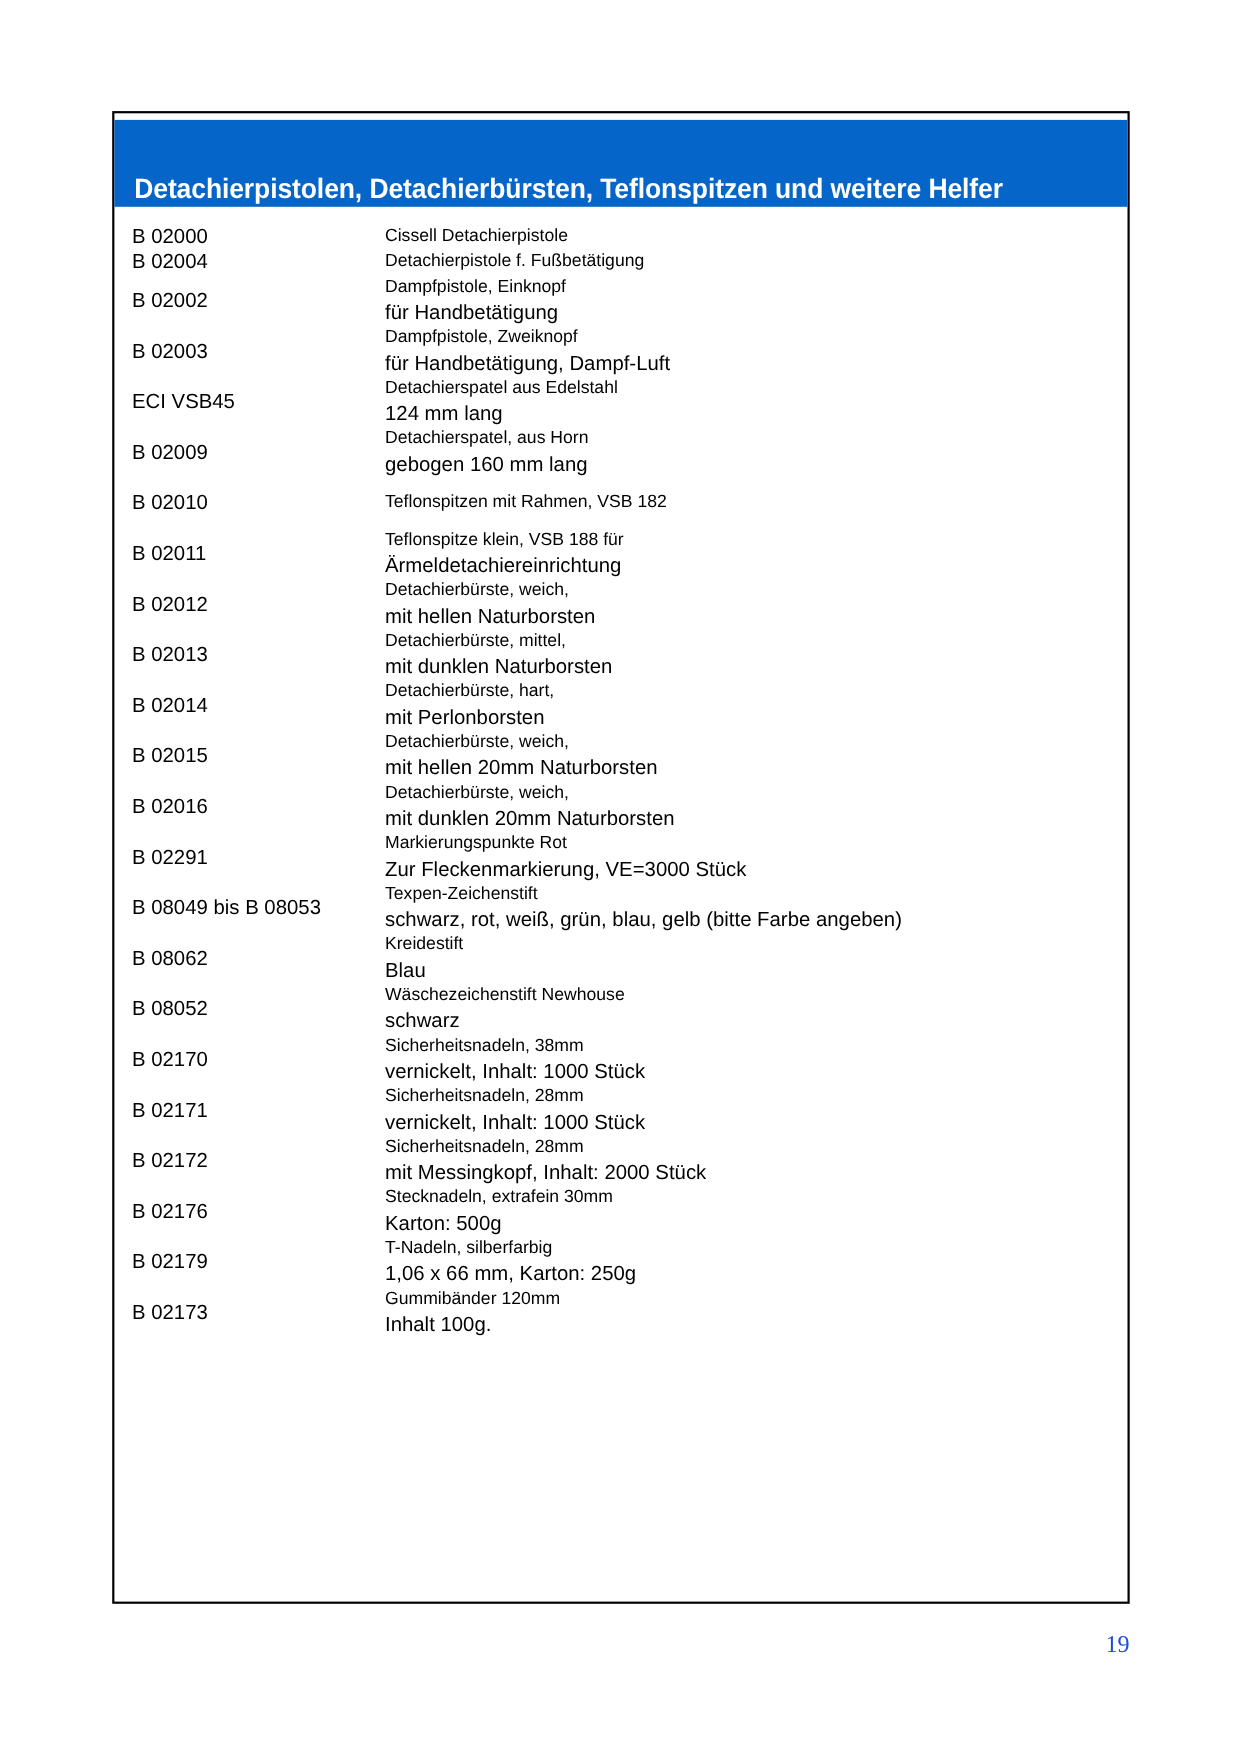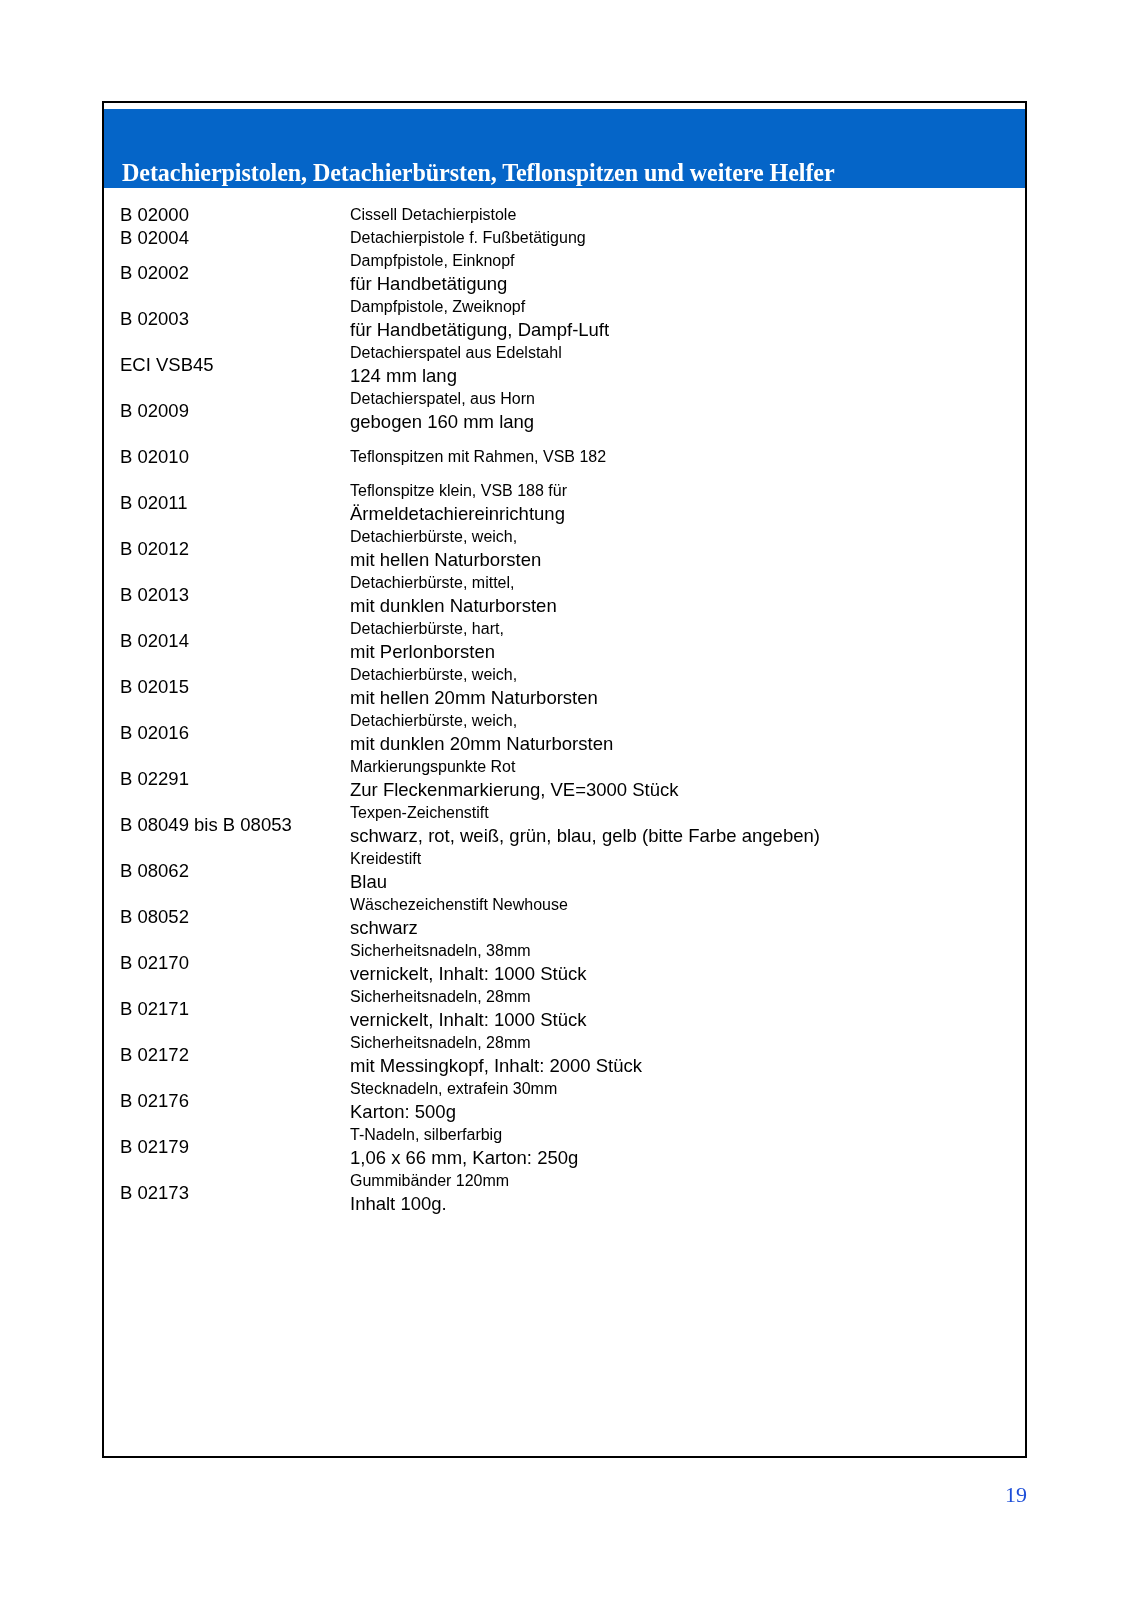--- a/index.html
+++ b/index.html
@@ -31,21 +31,20 @@
 
   
   #banner {
     position: absolute;
     left: 0;
     top: 6px;
     width: 921px;
     height: 79px;
     background: #0565c8;
     box-sizing: border-box;
-    font-family: Liberation Serif, serif;
   }
   #banner-title {
     position: absolute;
     left: 18px;
     bottom: 3px;
     color: #ffffff;
     font-size: 25.5px;
     font-weight: bold;
     line-height: 1;
     white-space: nowrap;

